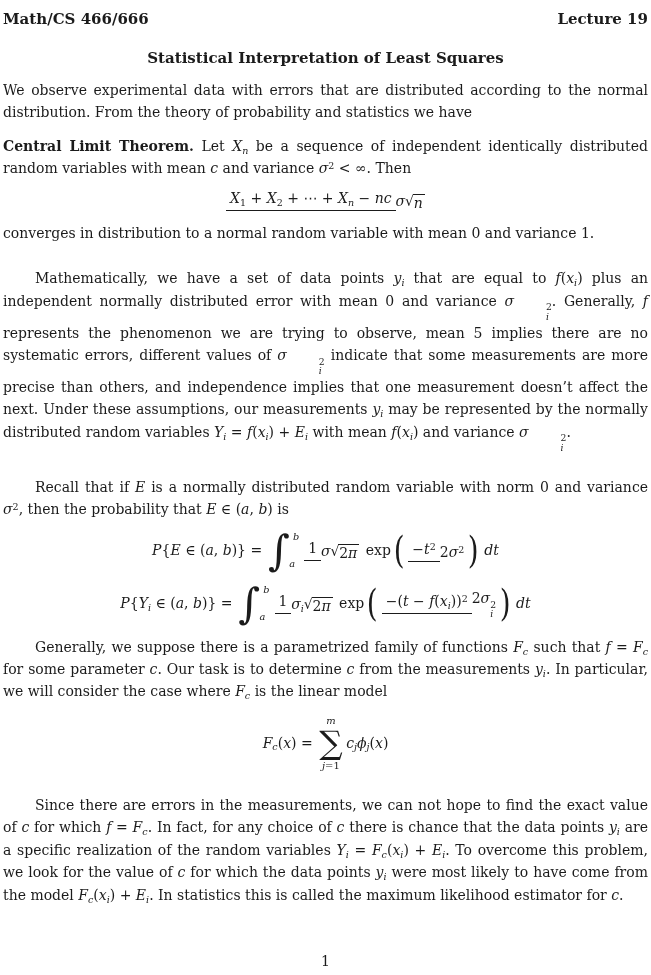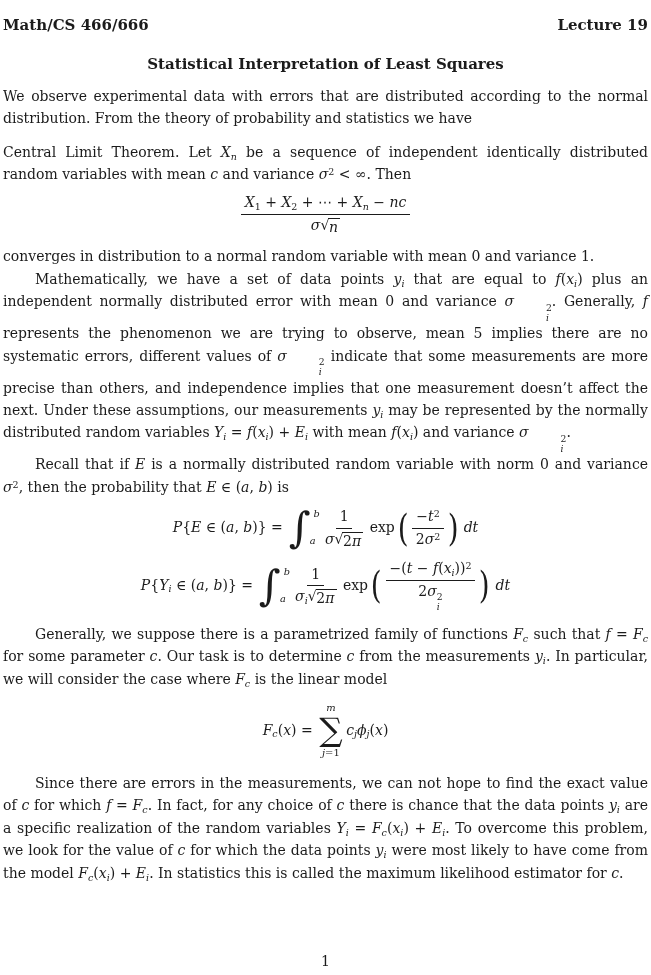--- a/index.html
+++ b/index.html
@@ -1,53 +1,53 @@
 <!DOCTYPE html>
 <html lang="en"><head>
 <meta charset="utf-8">
 <style>
   html,body{margin:0;padding:0;background:#ffffff;}
   body{width:651px;}
   .page{
     position:relative;
     width:651px;height:975px;
     box-sizing:border-box;
-    padding:14px 3px 0 3px;
+    padding:8px 3px 0 3px;
     background:#ffffff;
     color:#1b1b1b;
     font-family:"DejaVu Serif", serif;
     font-size:14px;
     line-height:22.4px;
     overflow:hidden;
   }
   .header{display:flex;justify-content:space-between;font-weight:bold;font-size:15px;}
   .heading{font-weight:bold;font-size:15px;margin-top:17px;margin-bottom:9px;text-align:center;}
   p{margin:0;text-align:justify;hyphens:auto;}
-  .indent{text-indent:32px;}
+  .indent{text-indent:32px;margin-top:23px;}
   .gap{margin-top:11px;}
 
   
   .eq{
     text-align:center;
     white-space:pre;
     margin:9px 0 11px 0;
   }
   .eq-sum{margin:13px 0 14px 0;}
 
   
   .it{font-style:italic;}
-  .bd{font-weight:normal;}
+  .bd{font-weight:bold;}
   .rm{}
   .msub{font-size:68%;vertical-align:-0.28em;line-height:1;}
   .msup{font-size:68%;vertical-align:0.42em;line-height:1;}
   .mss{display:inline-flex;flex-direction:column;align-items:flex-start;justify-content:center;
        font-size:66%;line-height:1.05;vertical-align:-0.5em;}
   .hsp{display:inline-block;}
 
-  .frac{display:inline-flex;flex-direction:column;align-items:center;vertical-align:middle;
+  .frac{display:inline-flex;flex-direction:row;align-items:center;vertical-align:middle;
         margin:0 0.14em;text-align:center;line-height:1.25;}
   .frac .num{display:block;padding:0 0.28em 2px 0.28em;border-bottom:1px solid currentColor;}
   .frac .den{display:block;padding-top:2px;}
 
   .sqrt{display:inline-flex;align-items:flex-start;line-height:1;}
   .sqrt .rad{line-height:1;}
   .sqrt .rad-arg{border-top:1px solid currentColor;line-height:1;padding:1px 0.15em 0 0.05em;margin-left:-1px;}
 
   .intw{display:inline-flex;vertical-align:middle;margin:0 0.22em 0 0.1em;}
   .int-sym{font-size:300%;line-height:1;}

